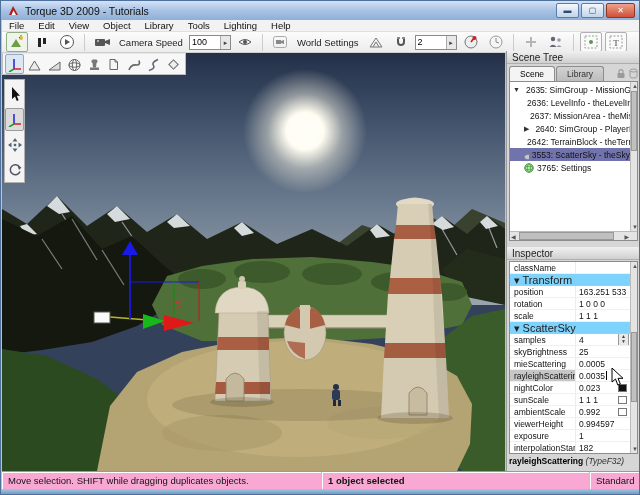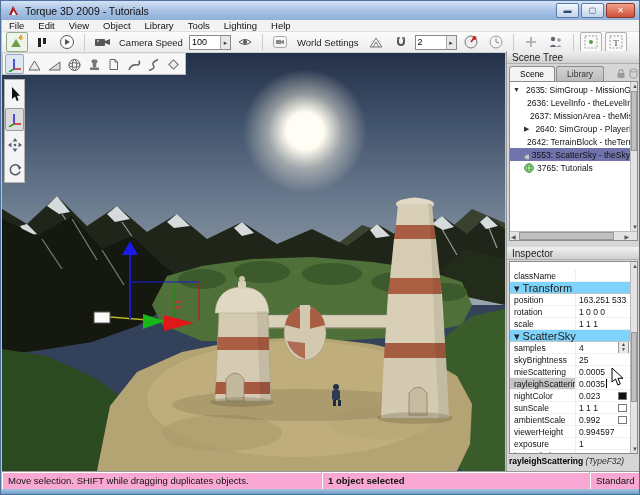--- a/index.html
+++ b/index.html
@@ -57,21 +57,21 @@
   .tree-row.root{padding-left:3px;}
   .tree-row.selected{background:#7173ac;}
   .twisty{font-size:7px;color:#333;width:7px;display:inline-block;}
   .vscroll{position:absolute;right:0;top:0;bottom:9px;width:7px;background:#e4e4e4;border-left:1px solid #bbb;box-sizing:border-box;}
   .vscroll .thumb{position:absolute;left:0;width:6px;background:#c0c0c0;border:1px solid #999;box-sizing:border-box;}
   .hscroll{position:absolute;left:0;right:0;bottom:0;height:9px;background:#e4e4e4;border-top:1px solid #bbb;box-sizing:border-box;}
   .hscroll .thumb{position:absolute;top:0;height:8px;background:#c0c0c0;border:1px solid #999;box-sizing:border-box;}
   .scroll-arrow{position:absolute;font-size:6px;color:#555;line-height:8px;}
   
   .gridbox{position:absolute;left:2px;top:210px;width:129px;height:193px;background:#fff;border:1px solid #8c8c8c;box-sizing:border-box;overflow:hidden;}
-  .grid-rows{position:absolute;left:0;top:8px;right:7px;}
+  .grid-rows{position:absolute;left:0;top:0;right:7px;}
   .prop-row{display:flex;height:12px;font-size:8.5px;line-height:12px;border-bottom:1px solid #f0f0f0;box-sizing:border-box;color:#111;}
   .prop-name{width:66px;padding-left:4px;box-sizing:border-box;white-space:nowrap;overflow:hidden;border-right:1px solid #ececec;}
   .prop-val{flex:1;padding-left:3px;white-space:nowrap;overflow:hidden;display:flex;align-items:center;}
   .section-row{height:12px;background:#7dd3fc;font-size:11px;line-height:12px;padding-left:4px;color:#222;border-bottom:1px solid #c2c2c2;box-sizing:border-box;}
   .hl{background:#c6c6c6;}
   .caret{display:inline-block;width:1px;height:9px;background:#000;margin-left:1px;}
   .swatch{width:9px;height:8px;border:1px solid #777;margin-left:auto;margin-right:3px;box-sizing:border-box;}
   .swatch.black{background:#111;}
   .swatch.white{background:#fff;}
   .spinner{margin-left:auto;width:9px;height:11px;border:1px solid #999;background:#e9e9e9;font-size:5px;line-height:5px;text-align:center;color:#444;margin-right:1px;}
@@ -496,21 +496,21 @@
               <ellipse cx="5" cy="7" rx="4.5" ry="2.5" fill="#c8c8c8" stroke="#888" stroke-width="0.6"></ellipse>
             </svg>
           <span>3553: ScatterSky - theSky</span>
         </div>
         <div class="tree-row child">
           <svg width="10" height="10">
               <circle cx="5" cy="5" r="4.2" fill="#bfe5ae" stroke="#2f8f2f"></circle>
               <ellipse cx="5" cy="5" rx="4.2" ry="1.7" fill="none" stroke="#2f8f2f" stroke-width="0.6"></ellipse>
               <ellipse cx="5" cy="5" rx="1.7" ry="4.2" fill="none" stroke="#2f8f2f" stroke-width="0.6"></ellipse>
             </svg>
-          <span>3765: Tutorials</span>
+          <span>3765: Settings</span>
         </div>
       </div>
       <div class="vscroll">
         <div class="scroll-arrow" style="top:0;left:1px;">▲</div>
         <div class="thumb" style="top:9px;height:60px;"></div>
         <div class="scroll-arrow" style="bottom:0;left:1px;">▼</div>
       </div>
       <div class="hscroll">
         <div class="scroll-arrow" style="left:1px;top:1px;">◀</div>
         <div class="thumb" style="left:9px;width:95px;"></div>

